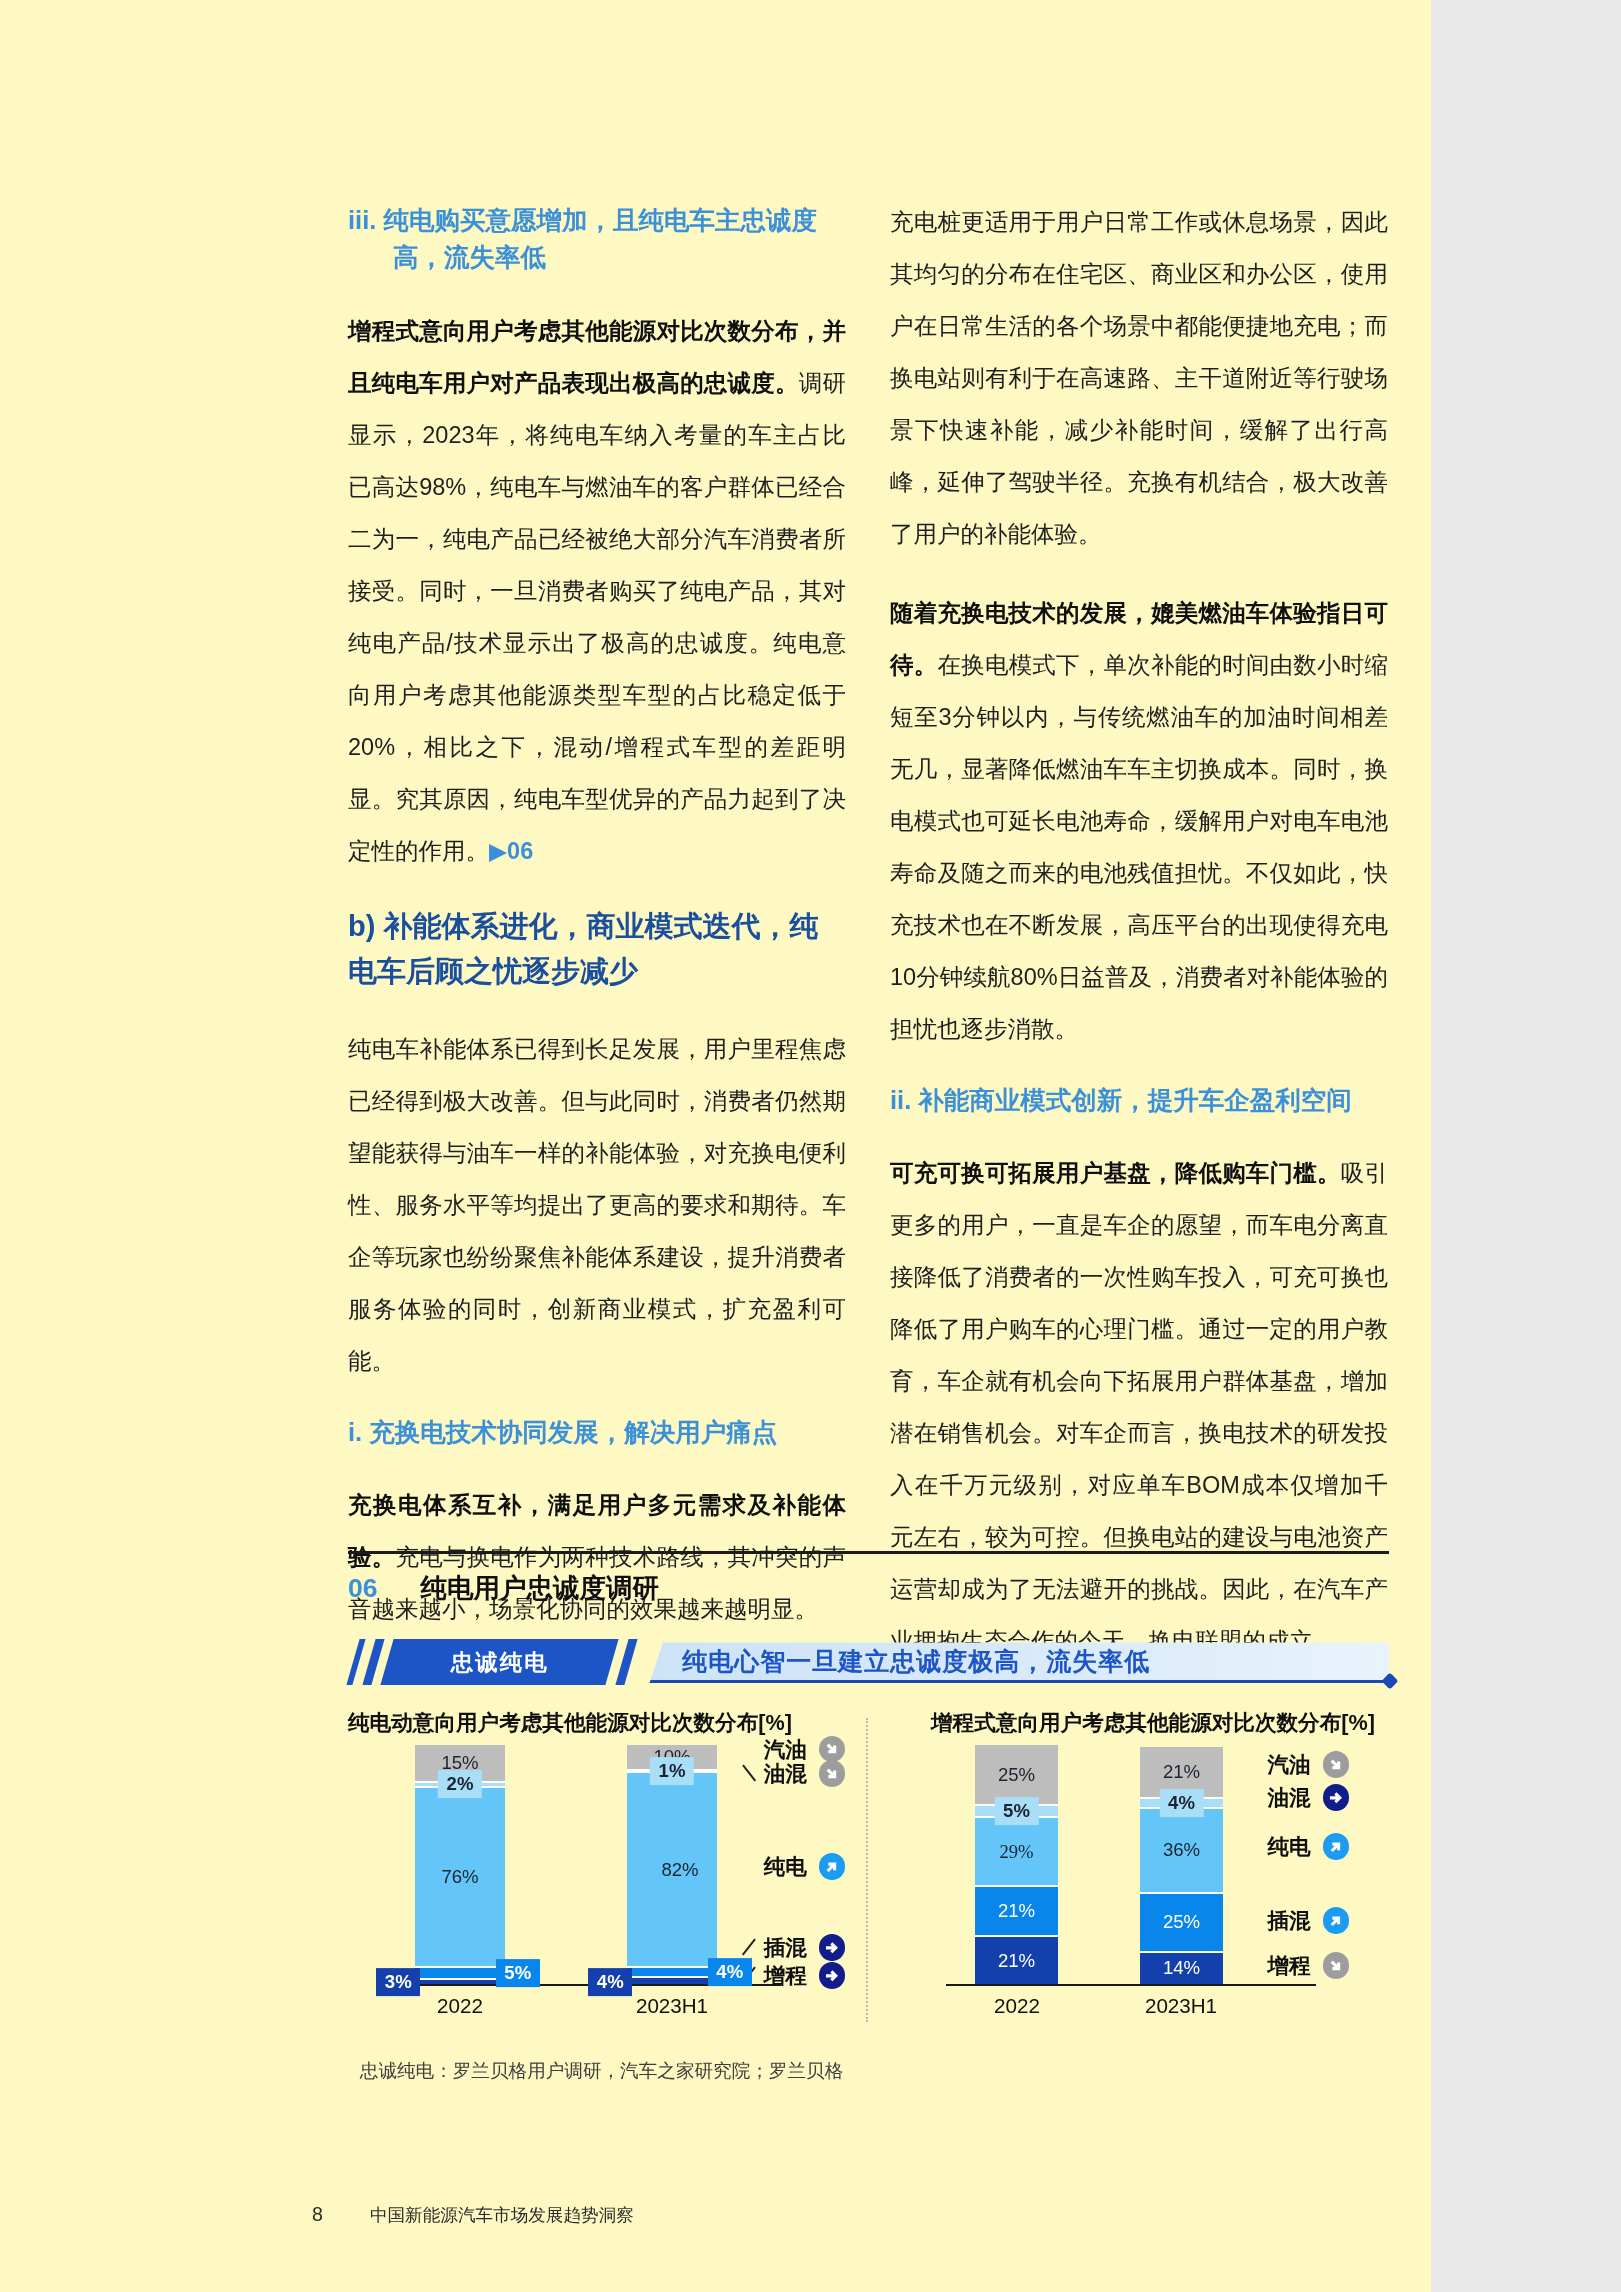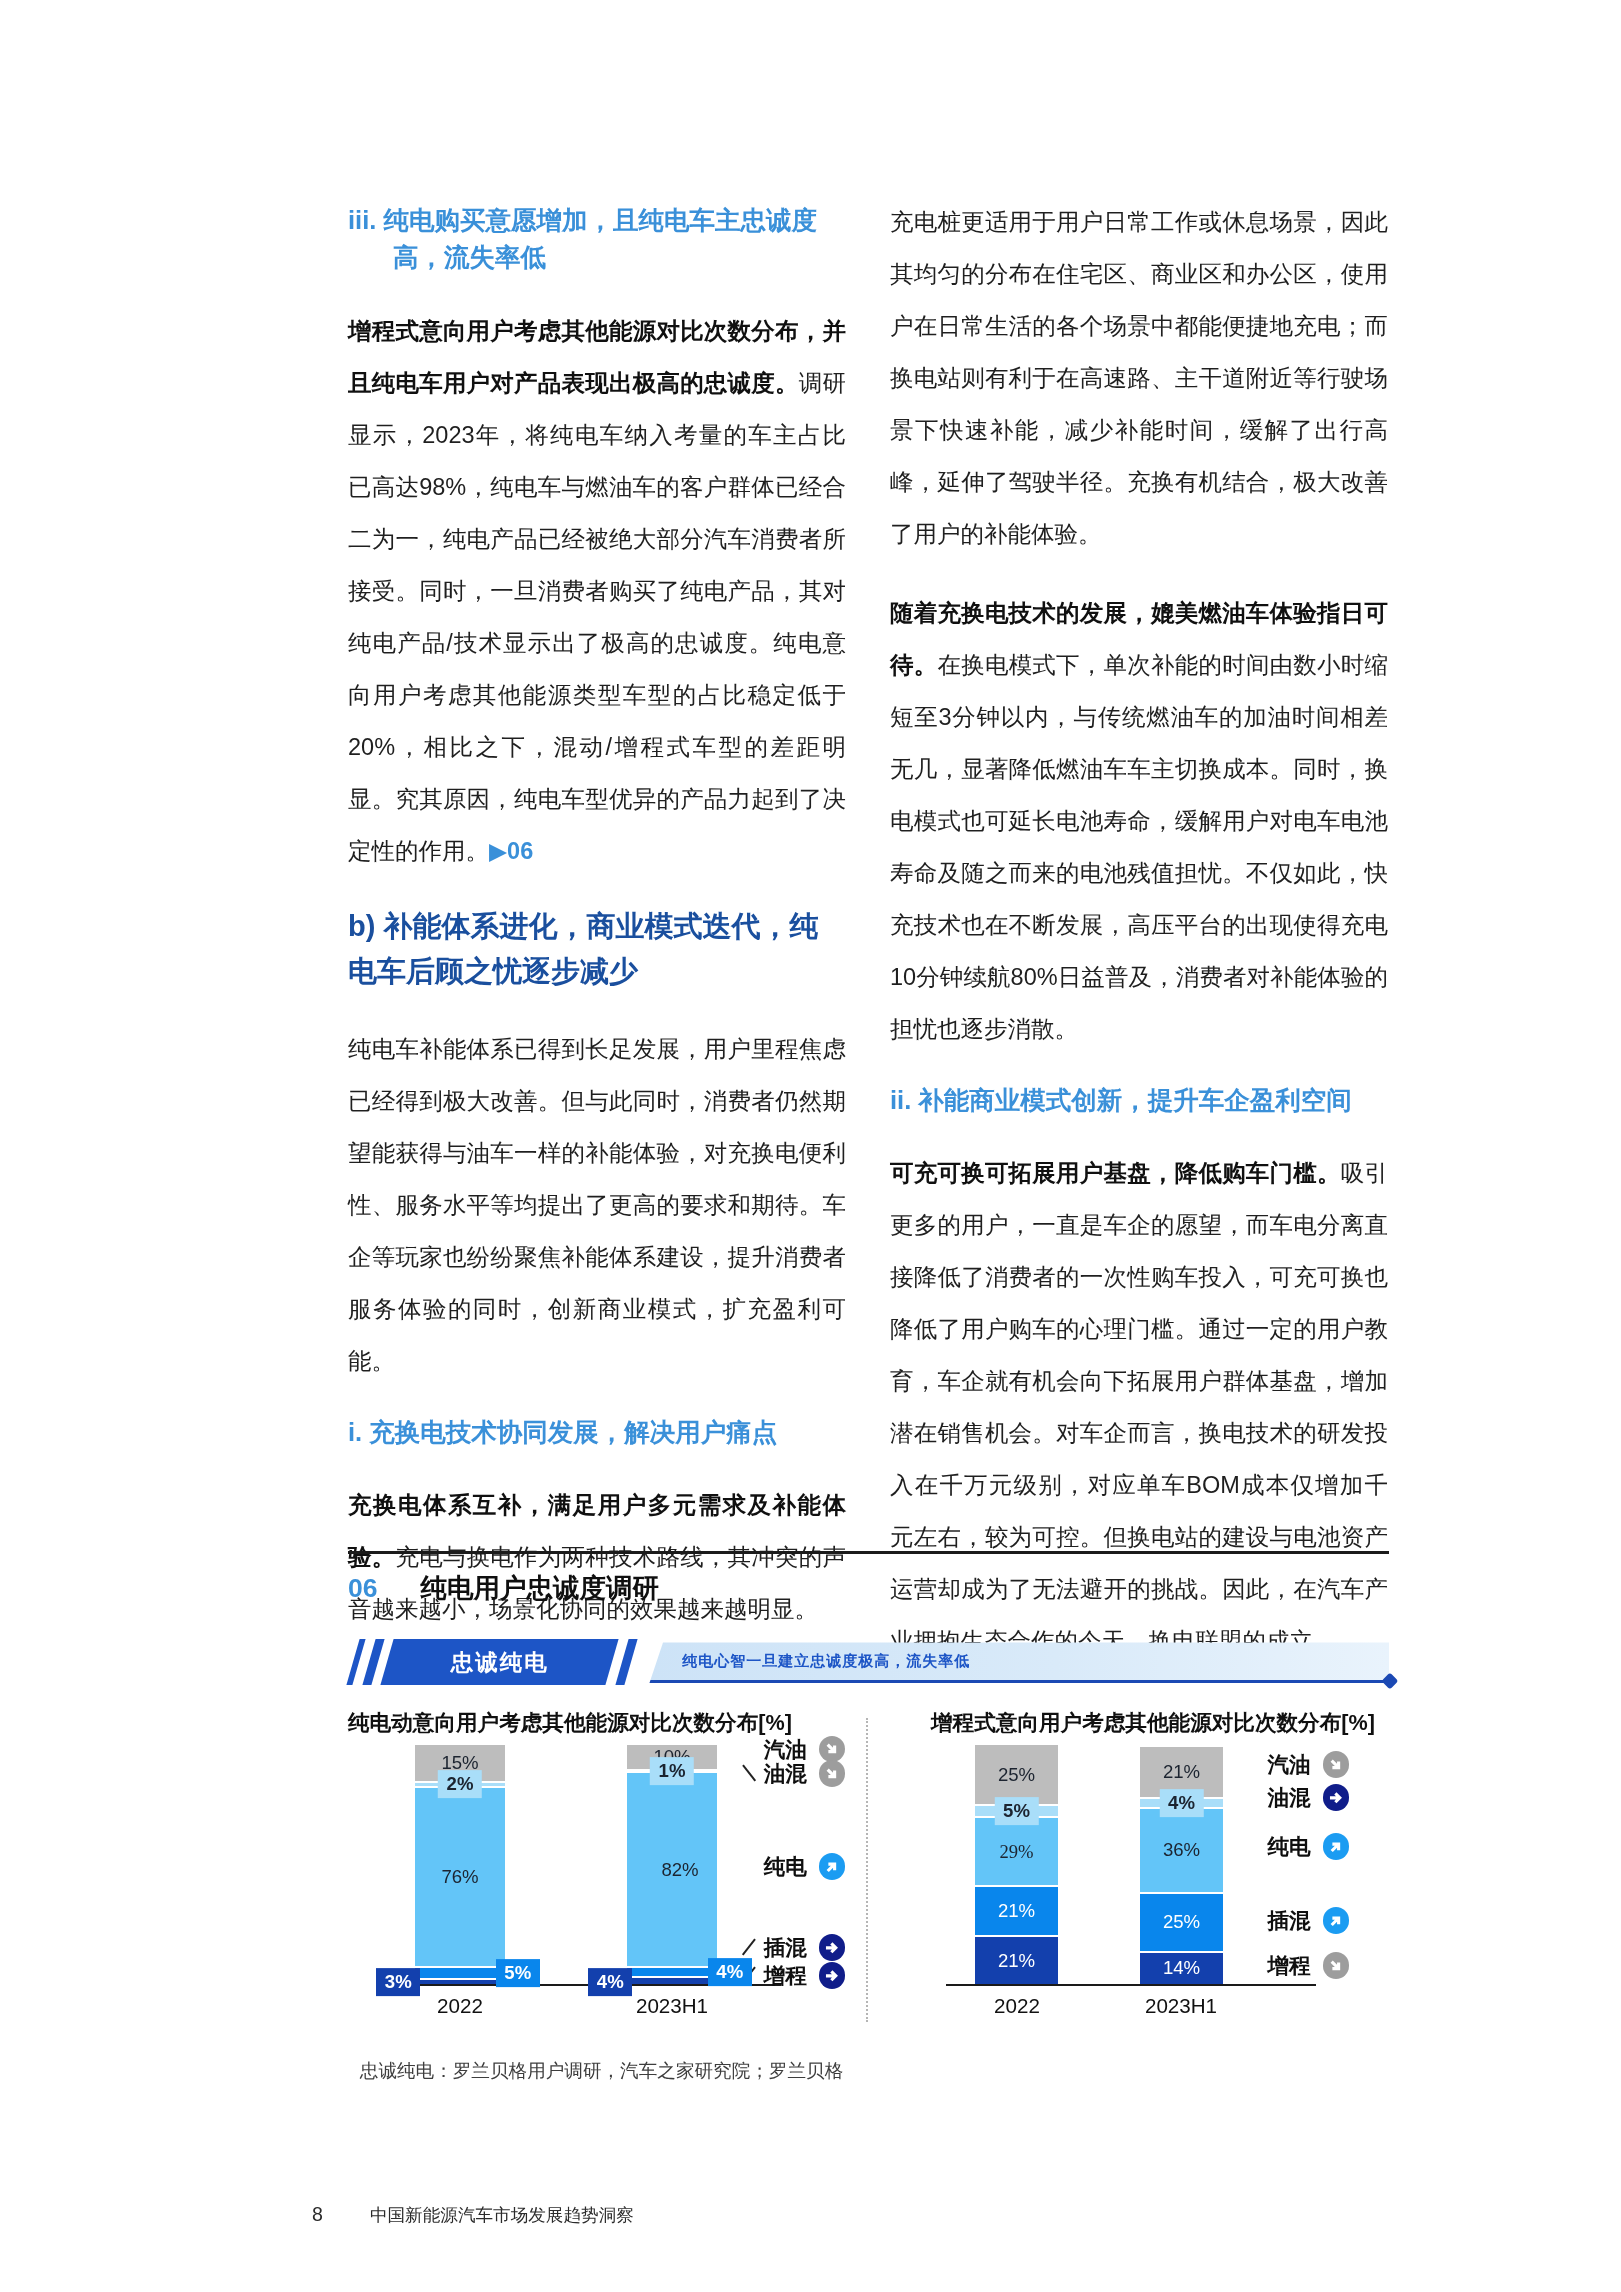--- a/index.html
+++ b/index.html
@@ -1,17 +1,17 @@
 <!DOCTYPE html>
 <html><head>
 <meta charset="utf-8">
 <style>
   html,body{margin:0;padding:0;background:#e8e8e8;}
   .page{
-    position:relative; width:1621px; height:2293px; background:#ffffff;
+    position:relative; width:1431px; height:2293px; background:#fef9c3;
     font-family:"Liberation Sans","DejaVu Sans",sans-serif; color:#1e1e1e; overflow:hidden;
   }
   
   .columns{position:absolute; left:348px; top:196px; width:1041px; display:flex; gap:44px;}
   .col{width:498px;}
   .body-p{font-size:23.5px; line-height:52px; text-align:justify; margin:0 0 27.4px 0; color:#1f1f1f;}
   .body-p b{font-weight:700; color:#101010;}
   .ref{color:#3a90d9; font-weight:700;}
   .h-blue{color:#3a90d9; font-weight:700; font-size:25.5px; line-height:37px; margin:5.9px 0 29px 0;}
   .h-blue.hang{padding-left:45px; text-indent:-45px;}
@@ -32,21 +32,21 @@
     min-width:167px; padding:0 29px; background:#1d55c6; transform:skewX(-16deg);
     margin:0 4.9px; height:46px;
   }
   .banner-chip span{transform:skewX(16deg); color:#fff; font-weight:700; font-size:22.5px; letter-spacing:2px;}
   .banner-strip{
     flex:1; margin-left:13.7px; margin-top:3.9px; height:38px;
     background:linear-gradient(90deg,#cde3f7 0%,#d9eaf9 55%,#e9f3fc 100%);
     border-bottom:3.9px solid #1b49b4; display:flex; align-items:center;
     clip-path:polygon(13.7px 0, 100% 0, 100% 100%, 0 100%);
   }
-  .banner-text{color:#1d55c6; font-weight:700; font-size:15px; padding-left:33px; letter-spacing:1px;}
+  .banner-text{color:#1d55c6; font-weight:700; font-size:25px; padding-left:33px; letter-spacing:1px;}
   .banner-dot{position:absolute; right:-6.9px; bottom:-2px; width:11.8px; height:11.8px; background:#1b49b4; border-radius:2.9px; transform:rotate(45deg);}
   
   .charts-row{position:relative; margin-top:23.5px; height:328px;}
   .chart{position:absolute; top:0; height:328px;}
   .chart-left{left:0; width:505px;}
   .chart-right{left:583px; width:451px;}
   .chart-divider{position:absolute; left:518px; top:9.8px; height:304px; border-left:2px dotted #b5b5b5;}
   .chart-title{position:absolute; left:0; top:0; font-size:21.6px; font-weight:700; color:#101010; white-space:nowrap;}
   .bar{position:absolute; display:flex; flex-direction:column;}
   .seg{position:relative; display:flex; align-items:center; justify-content:center; box-sizing:border-box;}

